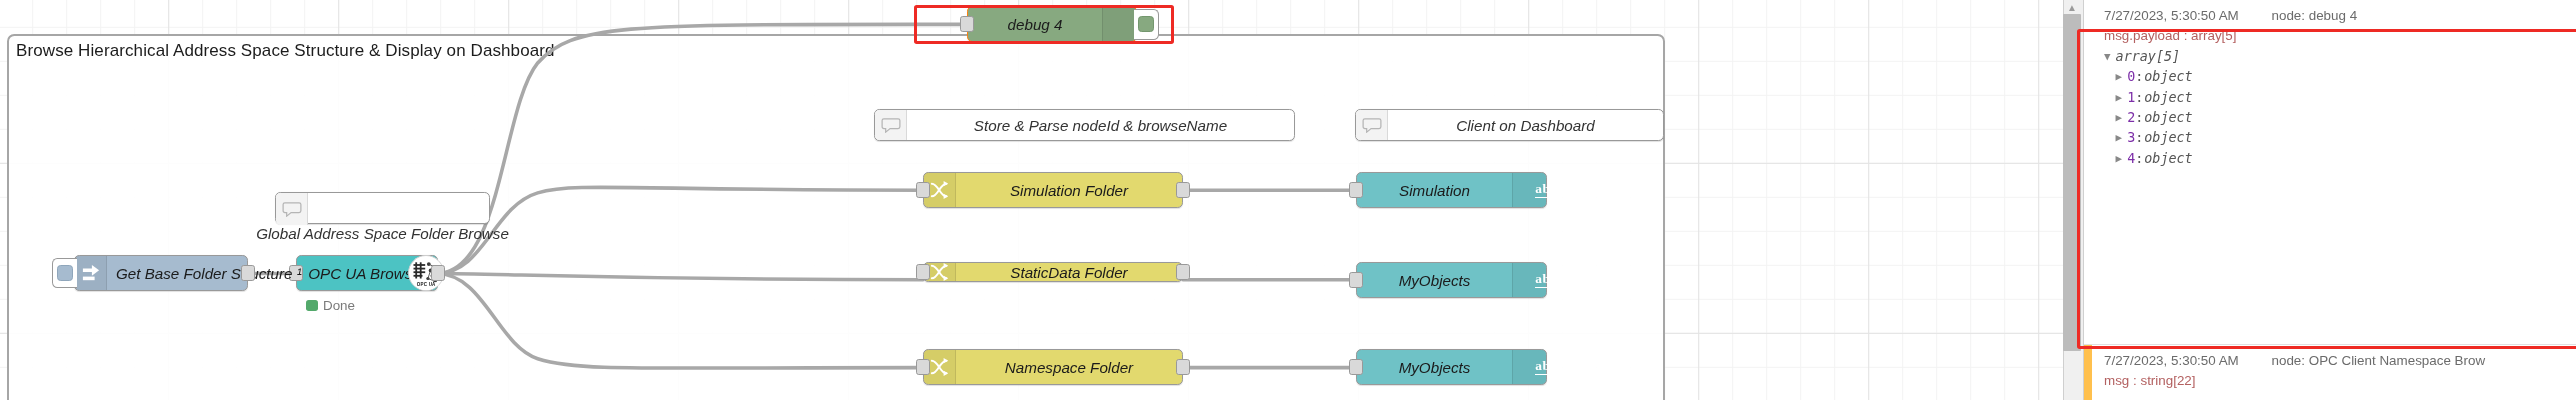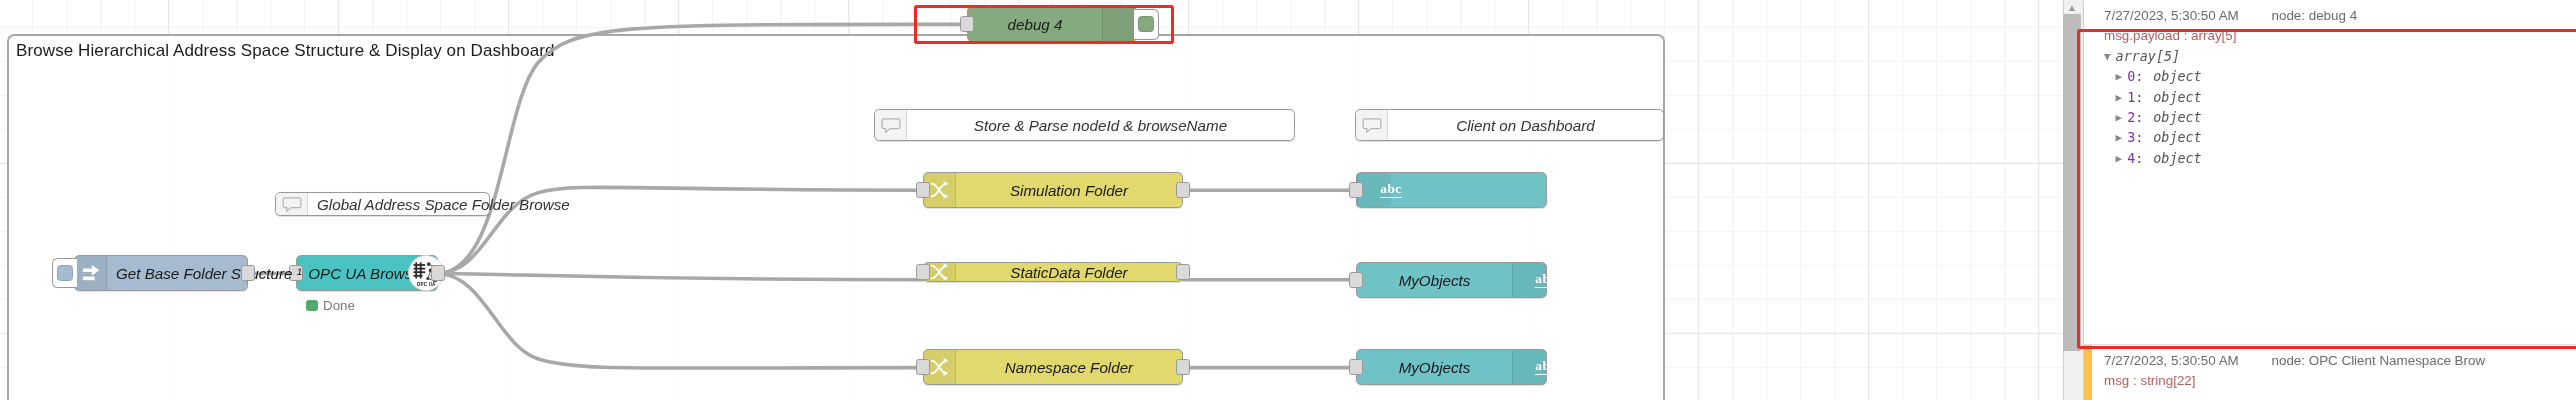--- a/index.html
+++ b/index.html
@@ -225,21 +225,21 @@
     color: #555555;
   }
   .dbg-tree .row { display: flex; align-items: center; padding: 2.7px 0 2.7px 0; white-space: nowrap; }
   .dbg-tree .row.child { padding-left: 11.6px; }
   .dbg-tree .tw {
     color: #888888; font-size: 10.8px; font-style: normal;
     width: 11.6px; display: inline-block;
   }
   .dbg-tree .idx { color: #7d2fa8; font-style: normal; }
   .dbg-tree .colon { color: #555; font-style: normal; }
-  .dbg-tree .val { margin-left: 10px; }
+  .dbg-tree .val { margin-left: 1px; }
   .dbg-tree .rootlabel { color: #555; }
 
   
   .annot {
     position: absolute;
     border: 3.6px solid #ee2a24;
     border-radius: 2.7px;
     pointer-events: none;
     background: transparent;
   }
@@ -304,21 +304,21 @@
 
     <div class="node n-comment" style="left:1355px; top:109px; width:309px; height:32px;">
       <div class="icon-cell left">
         <svg width="20" height="16" viewBox="0 0 22 18" aria-hidden="true">
           <path d="M3 2 h16 a2 2 0 0 1 2 2 v7 a2 2 0 0 1 -2 2 h-9 l-5 4 v-4 h-2 a2 2 0 0 1 -2 -2 v-7 a2 2 0 0 1 2 -2 z" fill="none" stroke="#b5b5b5" stroke-width="1.4"></path>
         </svg>
       </div>
       <div class="body">Client on Dashboard</div>
     </div>
 
-    <div class="node n-comment" style="left:275px; top:192px; width:215px; height:24px;">
+    <div class="node n-comment" style="left:275px; top:192px; width:215px; height:32px;flex-direction:column;">
       <div class="icon-cell left">
         <svg width="20" height="16" viewBox="0 0 22 18" aria-hidden="true">
           <path d="M3 2 h16 a2 2 0 0 1 2 2 v7 a2 2 0 0 1 -2 2 h-9 l-5 4 v-4 h-2 a2 2 0 0 1 -2 -2 v-7 a2 2 0 0 1 2 -2 z" fill="none" stroke="#b5b5b5" stroke-width="1.4"></path>
         </svg>
       </div>
       <div class="body">Global Address Space Folder Browse</div>
     </div>
 
     <div class="node n-switch" style="left:923px; top:172px; width:260px; height:36px;">
       <span class="port in"></span>
@@ -363,20 +363,21 @@
           <path d="M15 1 L20 4 L15 7 Z" fill="#ffffff"></path>
           <path d="M15 15 L20 18 L15 21 Z" fill="#ffffff"></path>
         </svg>
       </div>
       <div class="body">Namespace Folder</div>
       <span class="port out"></span>
     </div>
 
     <div class="node n-text" style="left:1356px; top:172px; width:191px; height:36px;">
       <span class="port in"></span>
+      <div class="body">Simulation</div>
       <div class="icon-cell right">
           <span class="abc">abc</span>
         </div>
     </div>
 
     <div class="node n-text" style="left:1356px; top:262px; width:191px; height:36px;">
       <span class="port in"></span>
       <div class="body">MyObjects</div>
       <div class="icon-cell right">
           <span class="abc">abc</span>

